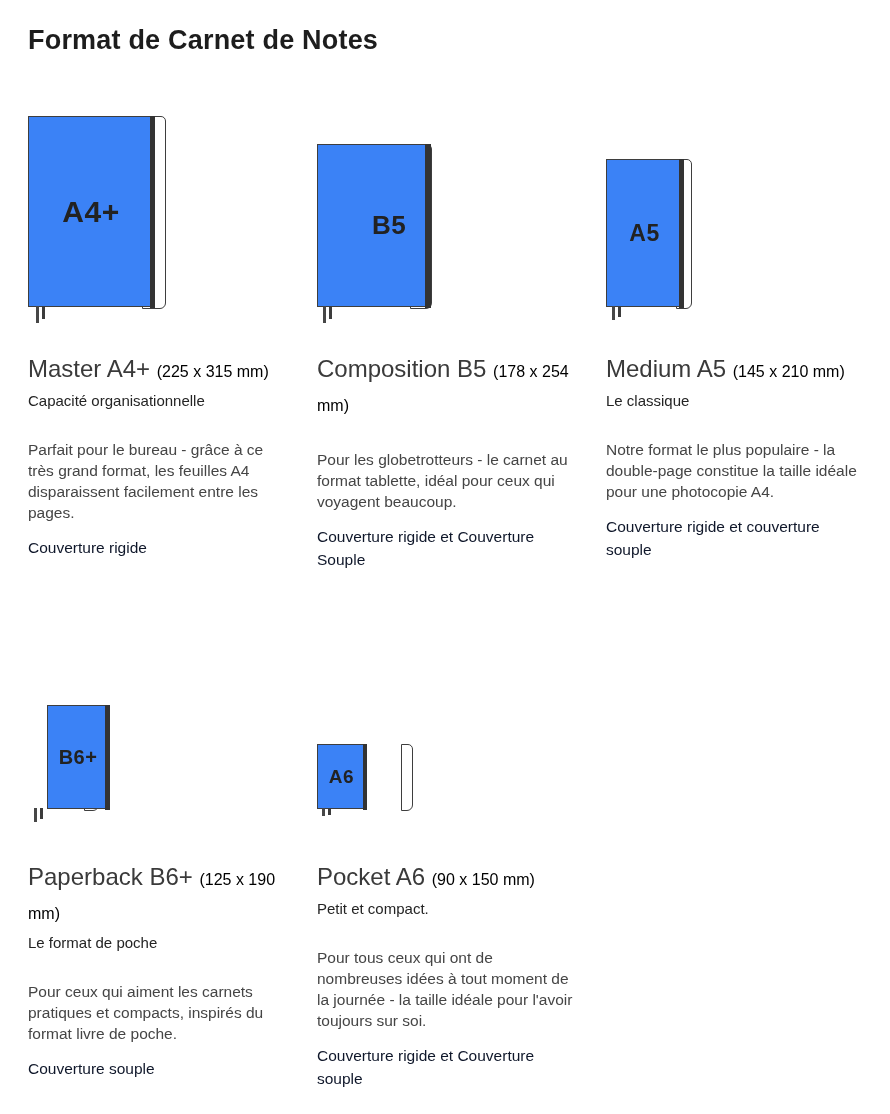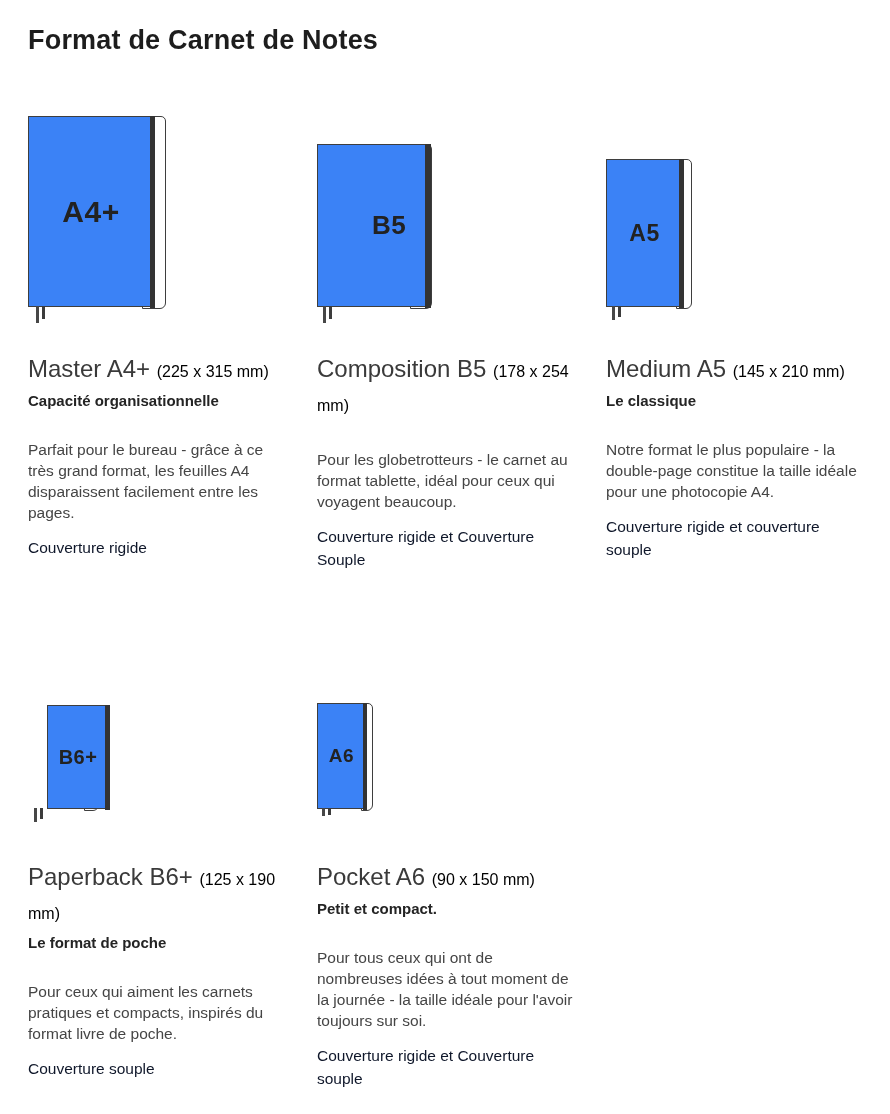--- a/index.html
+++ b/index.html
@@ -72,34 +72,34 @@
   .f2 .nb { width: 86px; height: 148px; }
   .f2 .front { width: 77px; } .f2 .spine { width: 16px; } .f2 .band { width: 5px; }
   .f2 .label { font-size: 23px; } .f2 .marks { left: 6px; }
   .f2 .marks i:nth-child(1){height:14px;} .f2 .marks i:nth-child(2){height:11px;}
 
   .f3 .nb { width: 71px; height: 104px; }
   .f3 .front { width: 62px; margin-left: 19px; } .f3 .spine { width: 15px; } .f3 .band { width: 5px; }
   .f3 .label { font-size: 20px; } .f3 .marks { left: 6px; }
   .f3 .marks i:nth-child(1){height:14px;} .f3 .marks i:nth-child(2){height:11px;}
 
-  .f4 .nb { width: 56px; height: 106px; }
+  .f4 .nb { width: 56px; height: 65px; padding-left: 40px; }
   .f4 .front { width: 49px; } .f4 .spine { width: 12px; } .f4 .band { width: 4px; }
   .f4 .label { font-size: 19px; } .f4 .marks { left: 5px; }
   .f4 .marks i:nth-child(1){height:8px;} .f4 .marks i:nth-child(2){height:7px;}
 
   
   h2.fmt-name {
     margin: 0; font-size: 24px; line-height: 31px;
     font-weight: 400; color: #3a3a3a;
   }
   h2.fmt-name .size { font-size: 16px; color: #000000; }
   h3.tagline {
     margin: 4px 0 0; font-size: 15px; line-height: 20px;
-    font-weight: 700; color: #242424;
+    font-weight: 400; color: #242424;
   }
   p.desc   { margin: 28px 0 0; font-size: 15.5px; line-height: 21px; color: #454545; }
   p.covers { margin: 14px 0 0; font-size: 15.5px; line-height: 22.5px; color: #0f172a; }
 </style>
 </head>
 <body>
 
 <h1 class="page-title">Format de Carnet de Notes</h1>
 
 <div class="grid">

